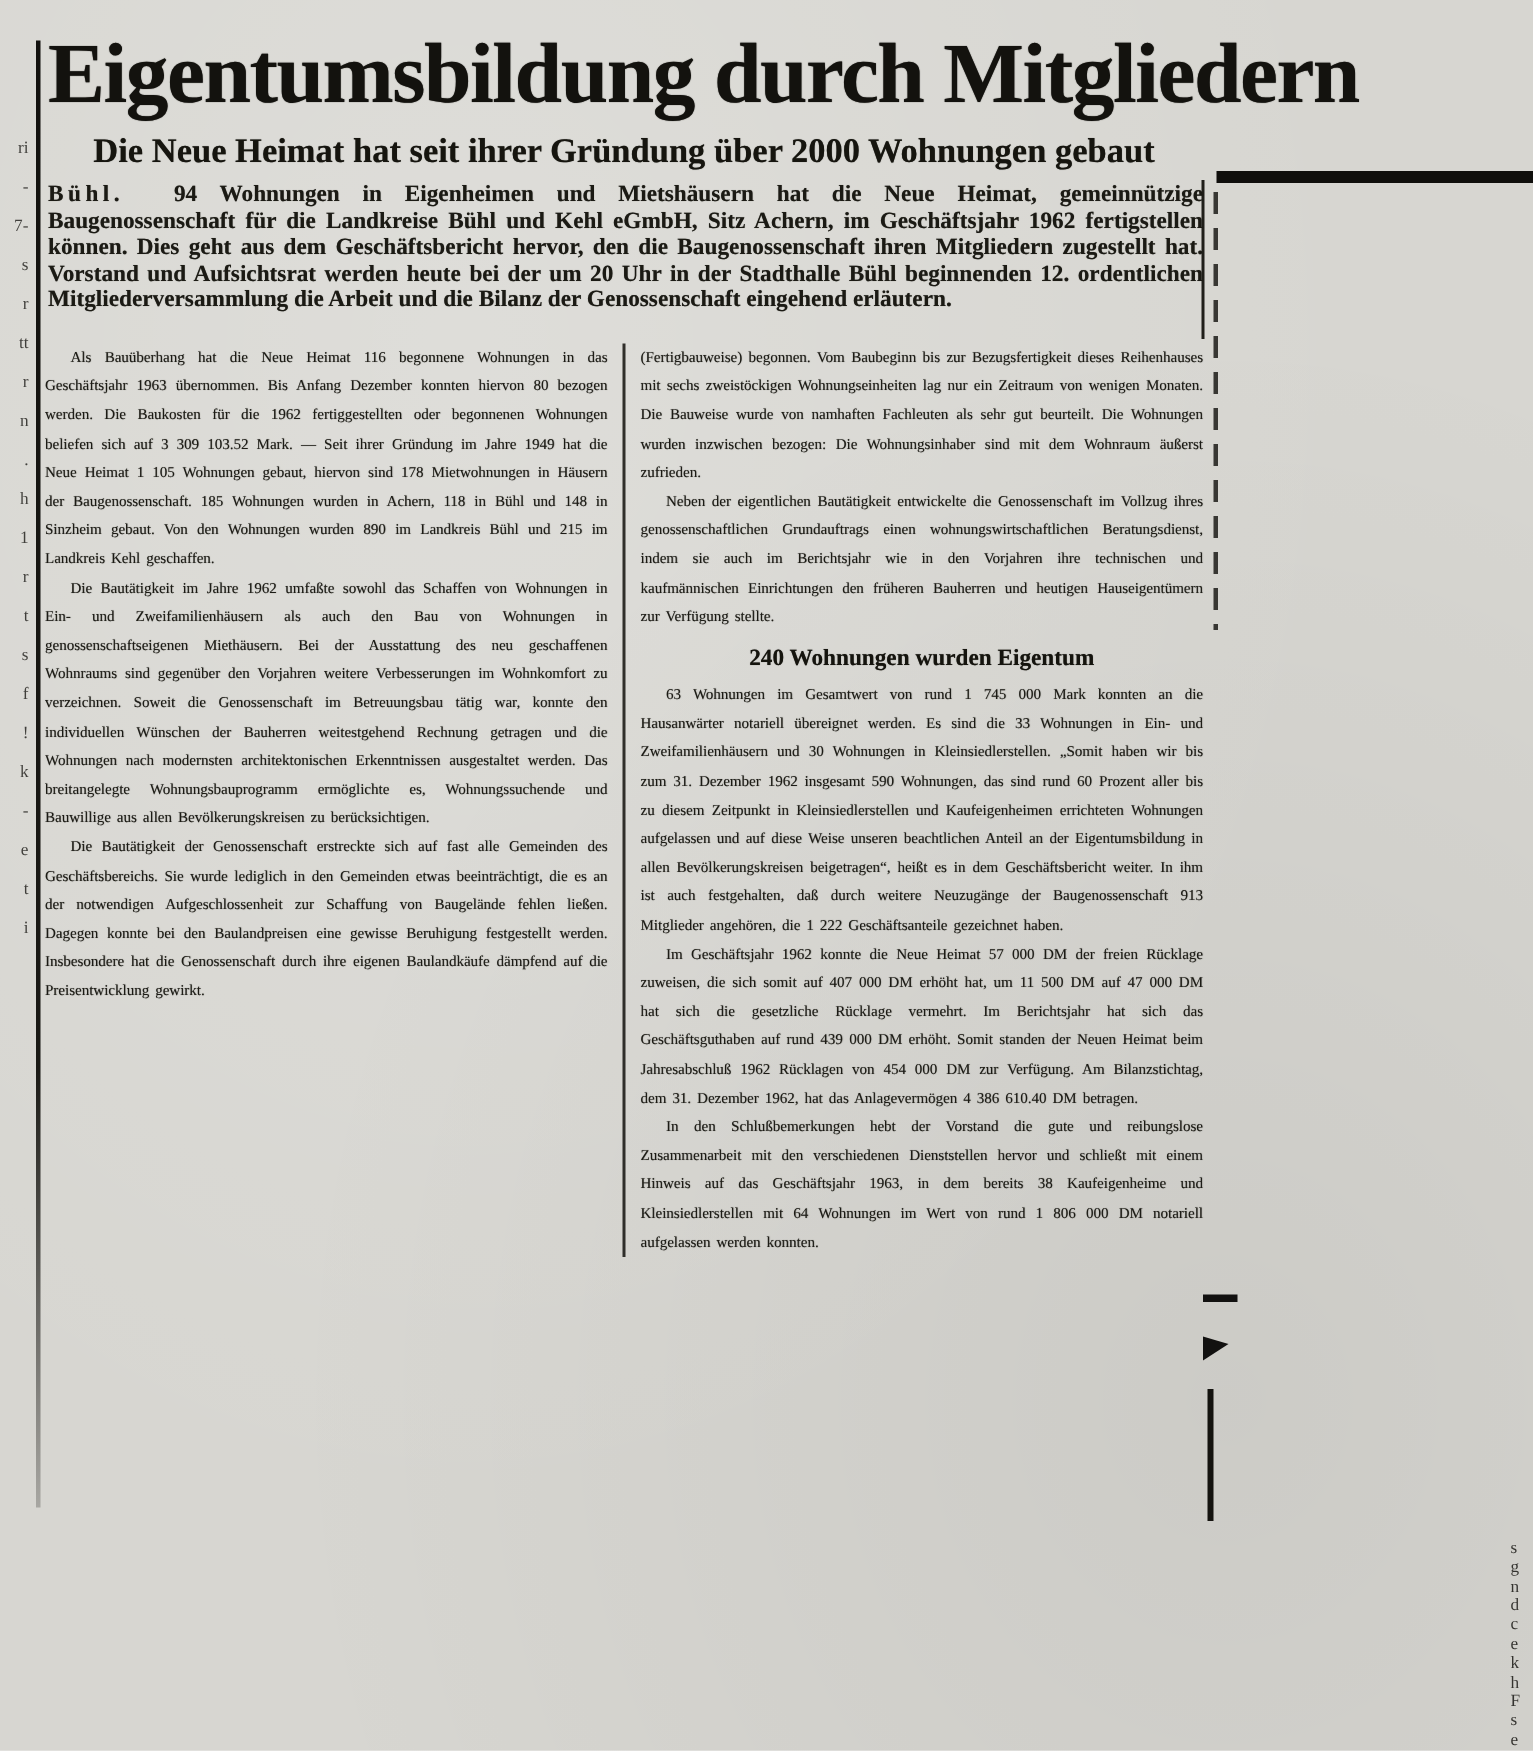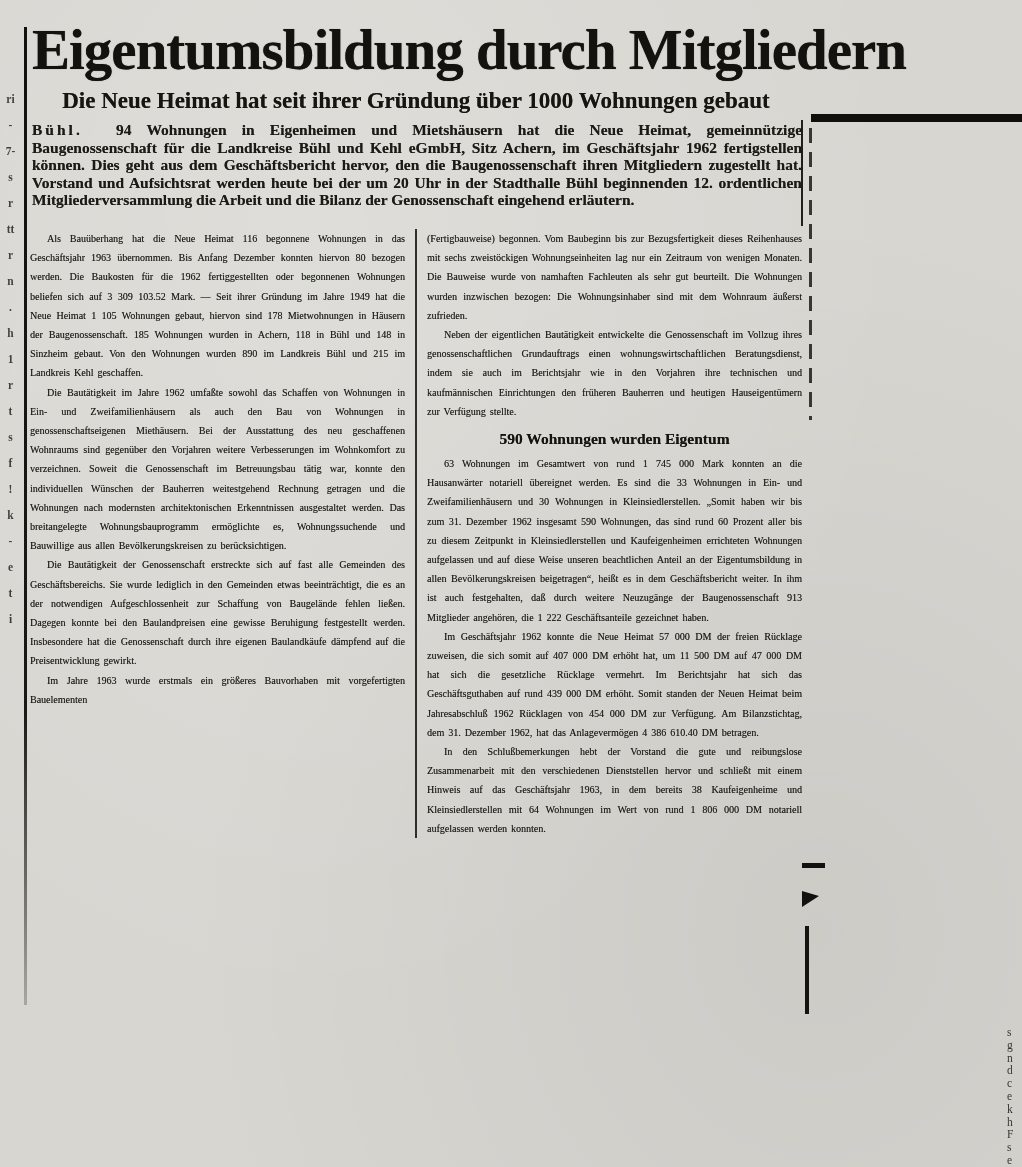--- a/index.html
+++ b/index.html
@@ -12,21 +12,21 @@
       radial-gradient(ellipse at 30% 20%, rgba(255,255,255,0.18), rgba(0,0,0,0) 60%),
       radial-gradient(ellipse at 80% 80%, rgba(0,0,0,0.05), rgba(0,0,0,0) 55%),
       #d7d6d1;
     font-family:"Liberation Serif","DejaVu Serif",serif;
     color:#1b1a16;
   }
   
   .frag-left{
     position:absolute; left:2px; top:86px; width:17px;
     font-size:11.5px; line-height:26px; white-space:pre-line;
-    color:rgba(25,24,20,0.8); text-align:center; font-weight:bold;
+    color:rgba(25,24,20,0.8); text-align:right; font-weight:normal;
   }
   .frag-right{
     position:absolute; left:1007px; top:1026px; width:15px;
     font-size:11.5px; line-height:12.8px; white-space:pre-line;
     color:rgba(25,24,20,0.85);
   }
   .rule-left{
     position:absolute; left:24px; top:27px; width:3px; height:978px;
     background:linear-gradient(180deg,#12110e 0%,#1a1915 70%,rgba(26,25,21,0.25) 100%);
   }
@@ -130,35 +130,34 @@
 d
 c
 e
 k
 h
 F
 s
 e</div>
 
   <h1 class="headline">Eigentumsbildung durch Mitgliedern</h1>
-  <h2 class="subheadline">Die Neue Heimat hat seit ihrer Gründung über 1000 Wohnungen gebaut</h2>
+  <h2 class="subheadline">Die Neue Heimat hat seit ihrer Gründung über 2000 Wohnungen gebaut</h2>
 
   <p class="lead"><strong class="dateline">Bühl.</strong> <span>94 Wohnungen in Eigenheimen und Mietshäusern hat die Neue Heimat, gemeinnützige Baugenossenschaft für die Landkreise Bühl und Kehl eGmbH, Sitz Achern, im Geschäftsjahr 1962 fertigstellen können. Dies geht aus dem Geschäftsbericht hervor, den die Baugenossenschaft ihren Mitgliedern zugestellt hat. Vorstand und Aufsichtsrat werden heute bei der um 20 Uhr in der Stadthalle Bühl beginnenden 12. ordentlichen Mitgliederversammlung die Arbeit und die Bilanz der Genossenschaft eingehend erläutern.</span></p>
 
   <div class="columns">
     <div class="col">
       <p>Als Bauüberhang hat die Neue Heimat 116 begonnene Wohnungen in das Geschäftsjahr 1963 übernommen. Bis Anfang Dezember konnten hiervon 80 bezogen werden. Die Baukosten für die 1962 fertiggestellten oder begonnenen Wohnungen beliefen sich auf 3 309 103.52 Mark. — Seit ihrer Gründung im Jahre 1949 hat die Neue Heimat 1 105 Wohnungen gebaut, hiervon sind 178 Mietwohnungen in Häusern der Baugenossenschaft. 185 Wohnungen wurden in Achern, 118 in Bühl und 148 in Sinzheim gebaut. Von den Wohnungen wurden 890 im Landkreis Bühl und 215 im Landkreis Kehl geschaffen.</p>
       <p>Die Bautätigkeit im Jahre 1962 umfaßte sowohl das Schaffen von Wohnungen in Ein- und Zweifamilienhäusern als auch den Bau von Wohnungen in genossenschaftseigenen Miethäusern. Bei der Ausstattung des neu geschaffenen Wohnraums sind gegenüber den Vorjahren weitere Verbesserungen im Wohnkomfort zu verzeichnen. Soweit die Genossenschaft im Betreuungsbau tätig war, konnte den individuellen Wünschen der Bauherren weitestgehend Rechnung getragen und die Wohnungen nach modernsten architektonischen Erkenntnissen ausgestaltet werden. Das breitangelegte Wohnungsbauprogramm ermöglichte es, Wohnungssuchende und Bauwillige aus allen Bevölkerungskreisen zu berücksichtigen.</p>
       <p>Die Bautätigkeit der Genossenschaft erstreckte sich auf fast alle Gemeinden des Geschäftsbereichs. Sie wurde lediglich in den Gemeinden etwas beeinträchtigt, die es an der notwendigen Aufgeschlossenheit zur Schaffung von Baugelände fehlen ließen. Dagegen konnte bei den Baulandpreisen eine gewisse Beruhigung festgestellt werden. Insbesondere hat die Genossenschaft durch ihre eigenen Baulandkäufe dämpfend auf die Preisentwicklung gewirkt.</p>
-      <p>Im Jahre 1963 wurde erstmals ein größeres Bauvorhaben mit vorgefertigten Bauelementen</p>
     </div>
     <div class="col-divider"></div>
     <div class="col">
       <p class="continuation">(Fertigbauweise) begonnen. Vom Baubeginn bis zur Bezugsfertigkeit dieses Reihenhauses mit sechs zweistöckigen Wohnungseinheiten lag nur ein Zeitraum von wenigen Monaten. Die Bauweise wurde von namhaften Fachleuten als sehr gut beurteilt. Die Wohnungen wurden inzwischen bezogen: Die Wohnungsinhaber sind mit dem Wohnraum äußerst zufrieden.</p>
       <p>Neben der eigentlichen Bautätigkeit entwickelte die Genossenschaft im Vollzug ihres genossenschaftlichen Grundauftrags einen wohnungswirtschaftlichen Beratungsdienst, indem sie auch im Berichtsjahr wie in den Vorjahren ihre technischen und kaufmännischen Einrichtungen den früheren Bauherren und heutigen Hauseigentümern zur Verfügung stellte.</p>
-      <h3>590 Wohnungen wurden Eigentum</h3>
+      <h3>240 Wohnungen wurden Eigentum</h3>
       <p>63 Wohnungen im Gesamtwert von rund 1 745 000 Mark konnten an die Hausanwärter notariell übereignet werden. Es sind die 33 Wohnungen in Ein- und Zweifamilienhäusern und 30 Wohnungen in Kleinsiedlerstellen. „Somit haben wir bis zum 31. Dezember 1962 insgesamt 590 Wohnungen, das sind rund 60 Prozent aller bis zu diesem Zeitpunkt in Kleinsiedlerstellen und Kaufeigenheimen errichteten Wohnungen aufgelassen und auf diese Weise unseren beachtlichen Anteil an der Eigentumsbildung in allen Bevölkerungskreisen beigetragen“, heißt es in dem Geschäftsbericht weiter. In ihm ist auch festgehalten, daß durch weitere Neuzugänge der Baugenossenschaft 913 Mitglieder angehören, die 1 222 Geschäftsanteile gezeichnet haben.</p>
       <p>Im Geschäftsjahr 1962 konnte die Neue Heimat 57 000 DM der freien Rücklage zuweisen, die sich somit auf 407 000 DM erhöht hat, um 11 500 DM auf 47 000 DM hat sich die gesetzliche Rücklage vermehrt. Im Berichtsjahr hat sich das Geschäftsguthaben auf rund 439 000 DM erhöht. Somit standen der Neuen Heimat beim Jahresabschluß 1962 Rücklagen von 454 000 DM zur Verfügung. Am Bilanzstichtag, dem 31. Dezember 1962, hat das Anlagevermögen 4 386 610.40 DM betragen.</p>
       <p>In den Schlußbemerkungen hebt der Vorstand die gute und reibungslose Zusammenarbeit mit den verschiedenen Dienststellen hervor und schließt mit einem Hinweis auf das Geschäftsjahr 1963, in dem bereits 38 Kaufeigenheime und Kleinsiedlerstellen mit 64 Wohnungen im Wert von rund 1 806 000 DM notariell aufgelassen werden konnten.</p>
     </div>
   </div>
 
 </div>
 
 </body></html>

